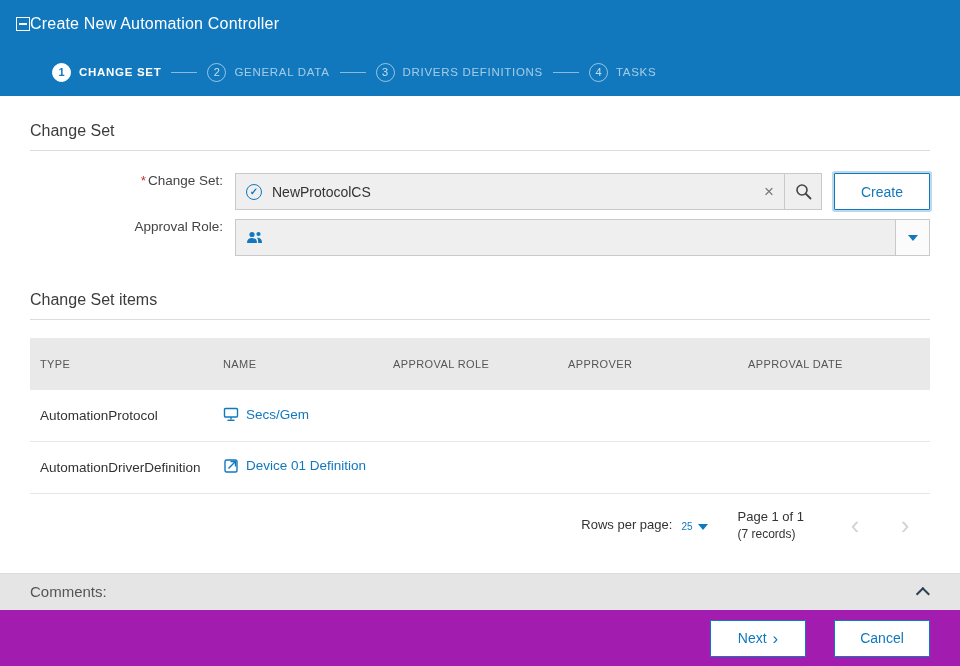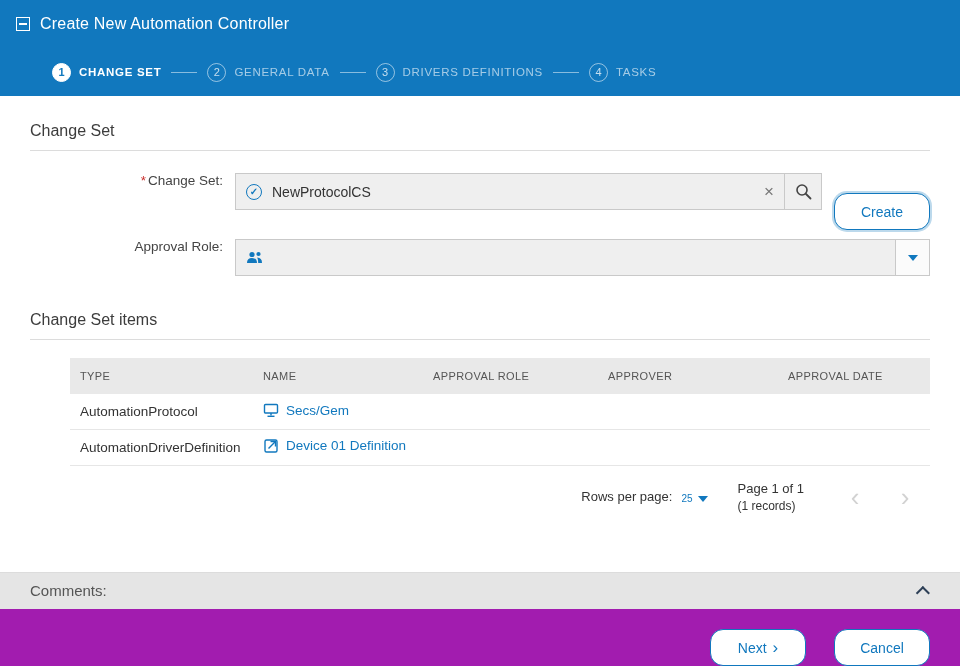--- a/index.html
+++ b/index.html
@@ -12,21 +12,21 @@
     flex-direction: column;
     overflow: hidden;
   }
   :root {
     --blue: #1178be;
     --blue-soft: rgba(255,255,255,.55);
   }
 
   
   .header { background: #1178be; flex: 0 0 96px; }
-  .header-top { height: 48px; display: flex; align-items: center; padding: 8px 16px; gap: 10px; }
+  .header-top { height: 48px; display: flex; align-items: center; padding: 8px 16px; }
   .collapse-icon {
     width: 14px; height: 14px; border: 1.5px solid #fff; display: inline-flex;
     align-items: center; justify-content: center; flex: 0 0 auto; cursor: pointer;
   }
   .collapse-icon i { display: block; width: 8px; height: 2px; background: #fff; }
   .header-title { color: #fff; font-size: 16px; font-weight: 400; letter-spacing: .2px; }
 
   .stepper { height: 48px; display: flex; align-items: center; padding-left: 52px; }
   .step { display: flex; align-items: center; gap: 8px; cursor: pointer; }
   .step-circle {
@@ -74,33 +74,32 @@
   .caret-section {
     width: 34px; height: 100%; border-left: 1px solid #c9c9c9; background: #fbfbfb;
     display: flex; align-items: center; justify-content: center; cursor: pointer; flex: 0 0 34px;
   }
   .caret-down {
     width: 0; height: 0; border-left: 5px solid transparent; border-right: 5px solid transparent;
     border-top: 6px solid #1178be;
   }
   .btn {
     height: 37px; min-width: 96px; background: #fff; border: 1px solid #1178be;
-    color: #1178be; font-size: 14px; border-radius: 13px; cursor: pointer;
+    color: #1178be; font-size: 14px; border-radius: 1px; cursor: pointer;
     display: inline-flex; align-items: center; justify-content: center; gap: 6px;
     font-family: "Liberation Sans", sans-serif;
-    margin-top: 20px;
   }
   .btn-focused { box-shadow: 0 0 0 2px #bcd9ec; }
 
   
   .table { margin-top: 18px; }
   .thead, .trow {
     display: grid;
     grid-template-columns: 183px 170px 175px 180px 1fr;
-    align-items: center; height: 36px; margin-left: 40px;
+    align-items: center; height: 52px;
   }
   .thead { background: #e9e9e9; color: #555; font-size: 11px; letter-spacing: .4px; }
   .thead > div, .trow > div { padding-left: 10px; overflow: hidden; white-space: nowrap; }
   .trow { border-bottom: 1px solid #e6e6e6; font-size: 13.5px; color: #333; }
   .name-cell { display: flex; gap: 7px; color: #1178be; cursor: pointer; }
   .name-cell svg { flex: 0 0 auto; }
 
   
   .pagination { display: flex; align-items: center; justify-content: flex-end; margin-top: 14px; }
   .rpp { display: flex; align-items: flex-end; gap: 9px; font-size: 13px; color: #333; }
@@ -263,21 +262,21 @@
   <div class="pagination">
     <div class="rpp">
       <span>Rows per page:</span>
       <span class="rpp-value">
         <span>25</span>
         <span class="caret-down"></span>
       </span>
     </div>
     <div class="page-block">
       <div>Page 1 of 1</div>
-      <div class="records">(1 records)</div>
+      <div class="records">(7 records)</div>
     </div>
     <div class="page-chevrons">
       <span class="chev">‹</span>
       <span class="chev">›</span>
     </div>
   </div>
 
 </div>
 
 <div class="comments-bar">

